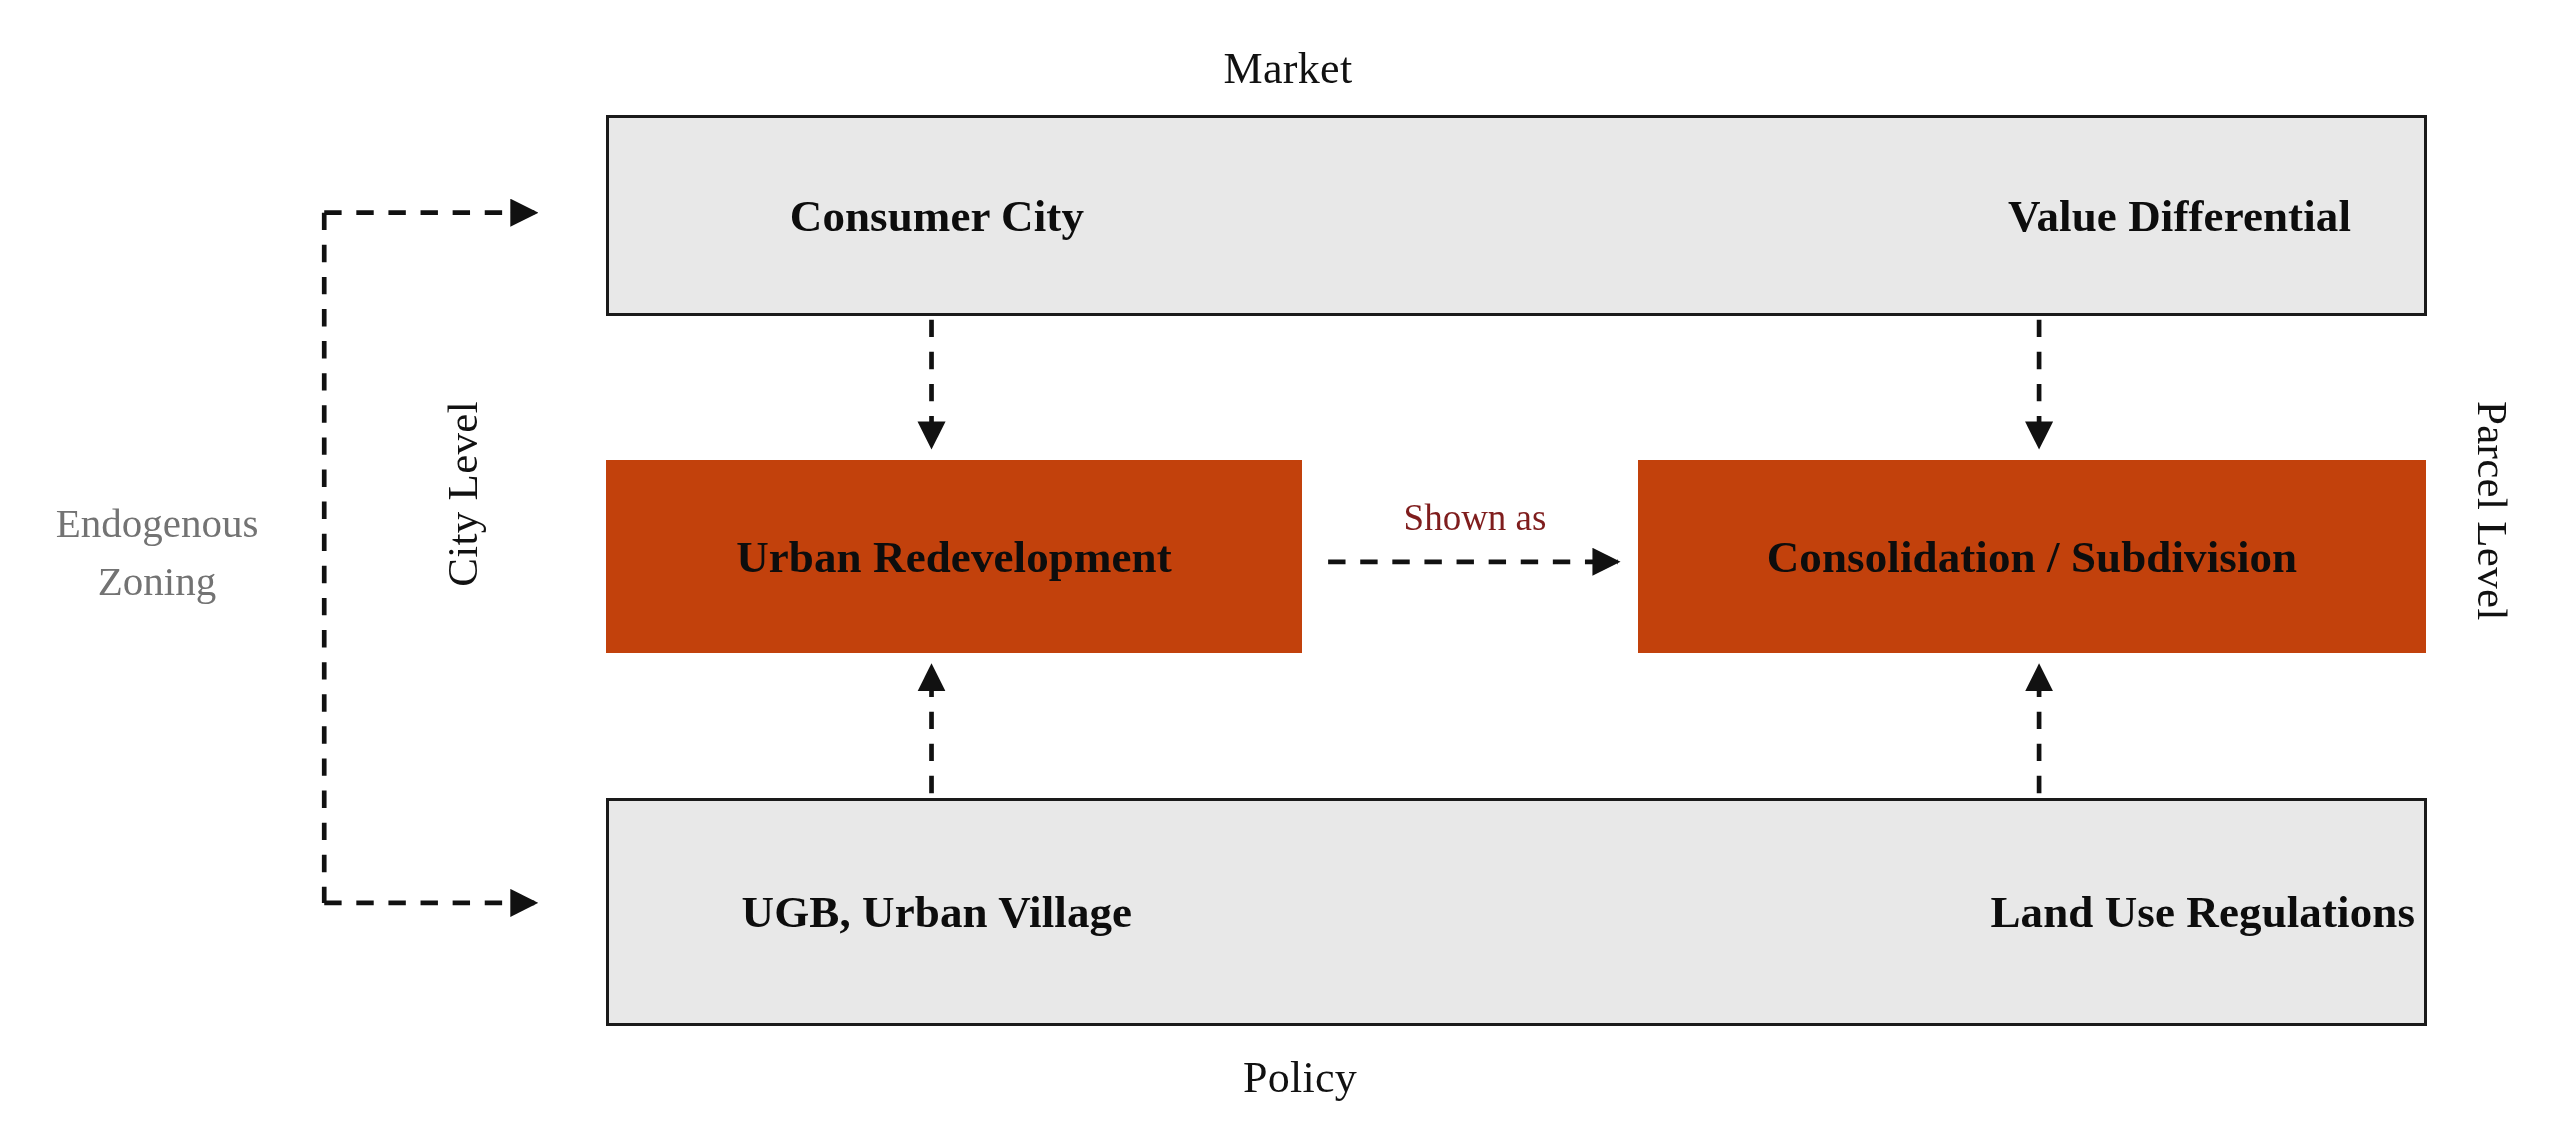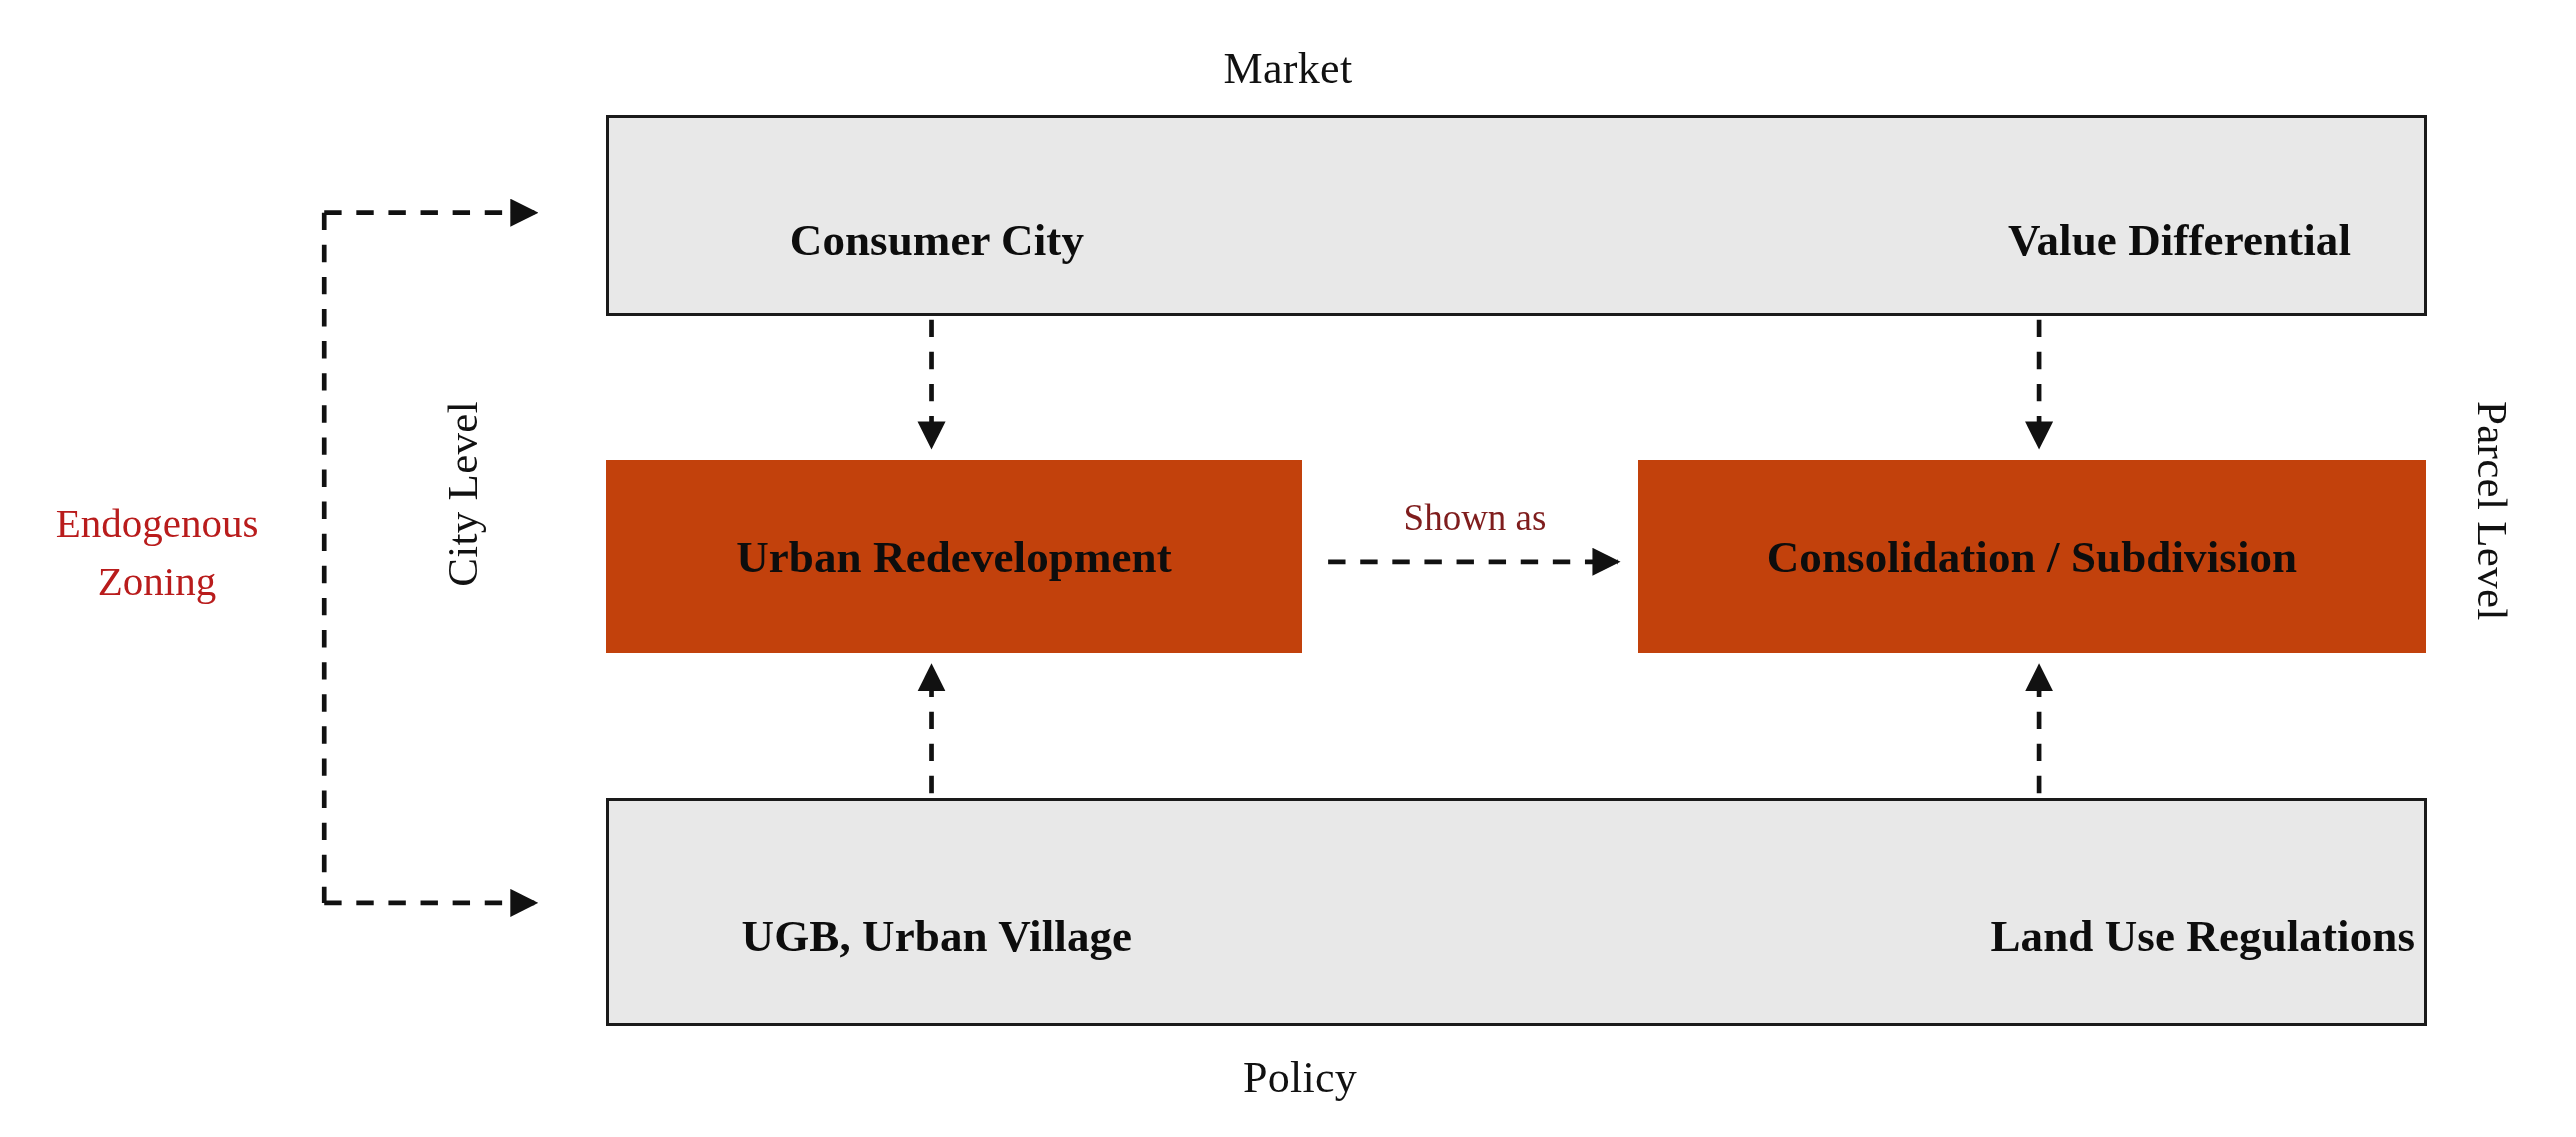--- a/index.html
+++ b/index.html
@@ -58,21 +58,21 @@
   }
 
   #label-endogenous {
     position: absolute;
     left: 0px;
     top: 494px;
     width: 314px;
     text-align: center;
     font-size: 41px;
     line-height: 1.42;
-    color: #b91c1c;
+    color: #737373;
   }
   #label-endogenous .ln { display: block; }
 
   
   .box {
     position: absolute;
     display: flex;
     align-items: center;
     box-sizing: border-box;
   }
@@ -108,21 +108,20 @@
     height: 228px;
   }
 
   .band-cell {
     position: absolute;
     top: 0;
     height: 100%;
     display: flex;
     align-items: center;
     justify-content: center;
-    margin-top: 24px;
   }
   #cell-consumer-city   { left: 13.4px;   width: 629px; }
   #cell-value-diff      { left: 1033px; width: 709px; justify-content: flex-end; }
   #cell-ugb             { left: 13.4px;   width: 629px; }
   #cell-land-use        { left: 1097px; width: 709px; justify-content: flex-end; }
 
   
   #box-urban-redev {
     left: 606px;
     top: 460px;

